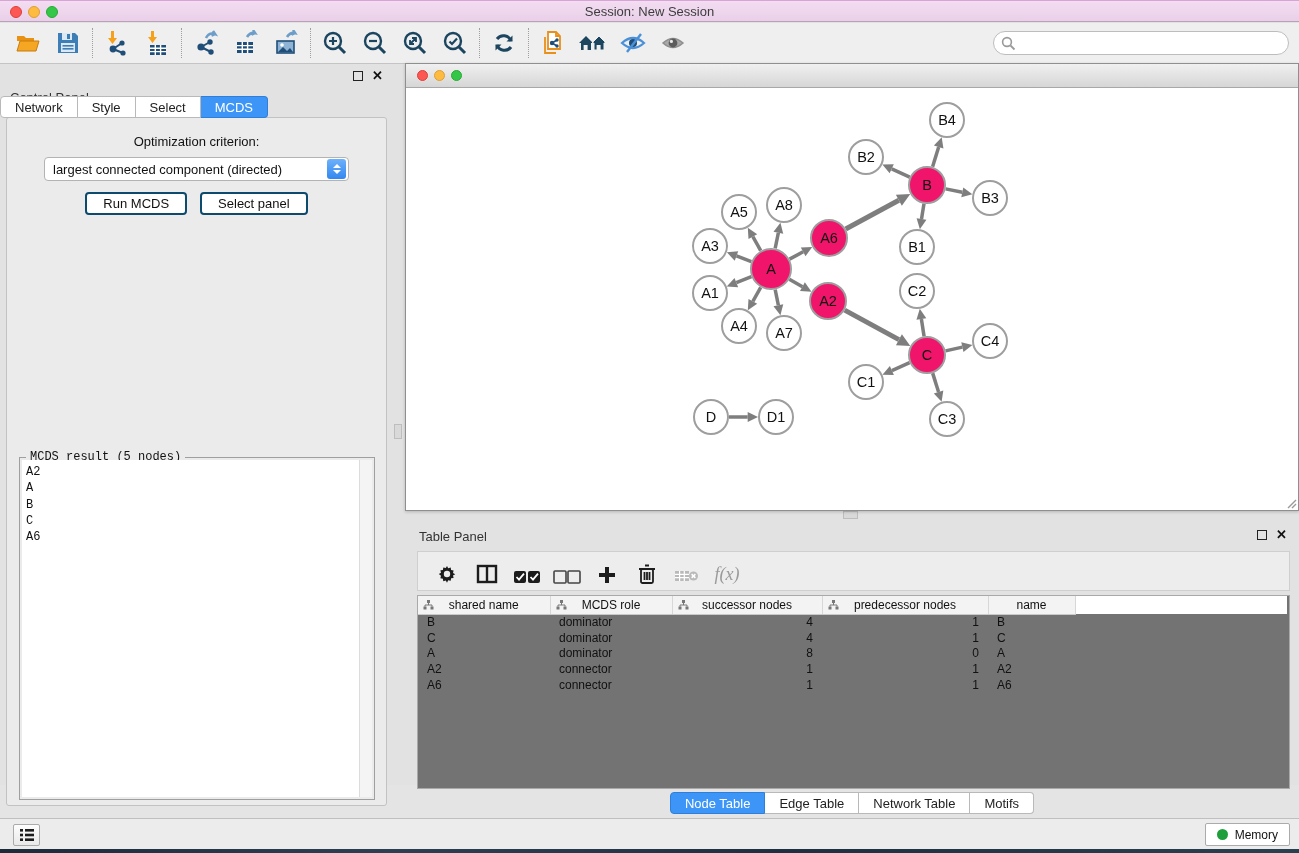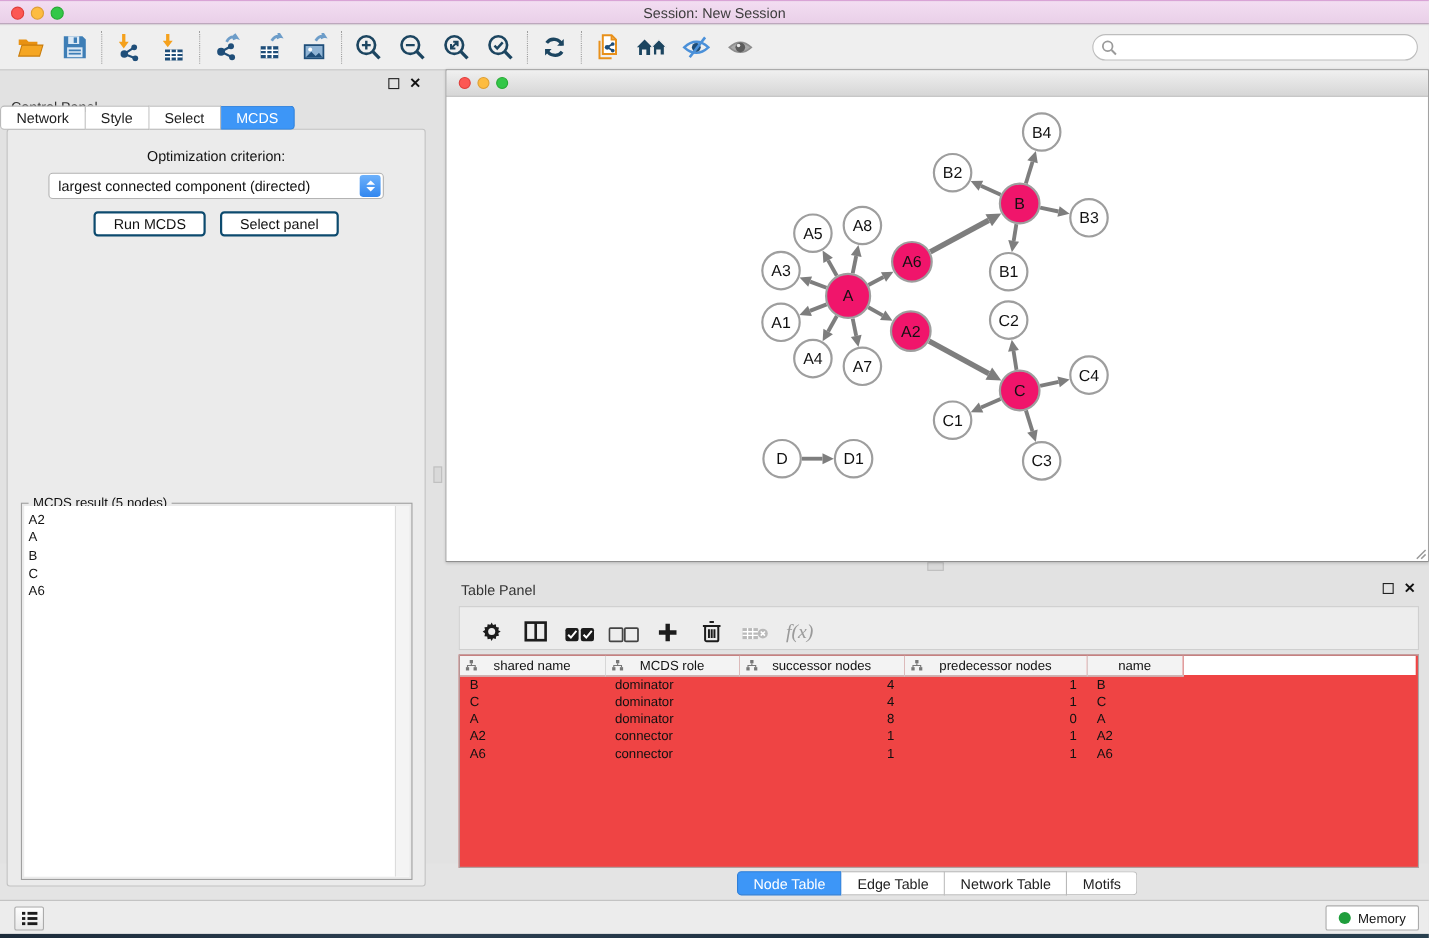--- a/index.html
+++ b/index.html
@@ -47,21 +47,21 @@
   .criterion { position:absolute; left:37px; right:37px; top:39px; height:24px; background:#fff;
     border:1px solid #b3b3b3; border-radius:4px; display:flex; align-items:center; cursor:pointer; }
   .criterion .val { flex:1; font-size:13px; color:#111; padding-left:8px; white-space:nowrap; }
   .spin { width:19px; height:20px; margin-right:2px; background:linear-gradient(#6db1fb,#3287ef);
     border-radius:3px; display:flex; flex-direction:column; align-items:center; justify-content:center; gap:2px; }
   .spin .up { width:0; height:0; border-left:4px solid transparent; border-right:4px solid transparent; border-bottom:4px solid #fff; }
   .spin .dn { width:0; height:0; border-left:4px solid transparent; border-right:4px solid transparent; border-top:4px solid #fff; }
   .cp-buttons { position:absolute; left:0; right:0; top:74px; display:flex; justify-content:center; gap:13px; }
   .btn { height:23px; padding:0 16px; background:#fff; border:2px solid #0c4a6e; border-radius:4px;
     font-size:13px; color:#111; display:flex; align-items:center; cursor:pointer; }
-  .groupbox { position:absolute; left:12px; right:11px; top:339px; bottom:5px; border:1px solid #9f9f9f; }
+  .groupbox { position:absolute; left:12px; right:11px; top:339px; bottom:5px; border:1px solid #9f9f9f;font-family:Liberation Mono, monospace; }
   .groupbox legend-t { position:absolute; top:-8px; left:6px; background:#ebebeb; padding:0 4px; font-size:12px; color:#111; display:block; }
   .listbox { position:absolute; left:2px; right:2px; top:2px; bottom:2px; background:#fff; overflow:hidden; }
   .listbox ul { list-style:none; padding:4px 0 0 4px; }
   .listbox li { font-size:12px; color:#111; line-height:16.3px; }
   .list-scroll { position:absolute; right:0; top:0; bottom:0; width:13px; background:#f4f4f4; border-left:1px solid #dcdcdc; }
 
   
   .vsplit-handle { position:absolute; left:394px; top:424px; width:8px; height:15px; background:#d9d9d9; border:1px solid #bdbdbd; }
   .hsplit-handle { position:absolute; left:843px; top:511px; width:15px; height:8px; background:#d9d9d9; border:1px solid #bdbdbd; }
 
@@ -80,21 +80,21 @@
 
   
   .table-panel { position:absolute; left:405px; top:508px; width:894px; height:292px;margin-top:16px; }
   .tp-header { position:absolute; left:14px; top:5px; font-size:13px; color:#333; }
   .table-panel .panel-btns { right:12px; top:6px; }
   .tp-toolbar { position:absolute; left:12px; right:9px; top:27px; height:40px;
     background:#ededed; border:1px solid #cfcfcf; display:flex; align-items:center; gap:10px; padding-left:14px; }
   .tp-icon { width:30px; height:28px; display:flex; align-items:flex-end; justify-content:center; cursor:pointer; }
   .fx { font-family:"Liberation Serif", serif; font-style:italic; font-size:18px; color:#9a9a9a; }
   .tp-table-wrap { position:absolute; left:12px; right:9px; top:71px; bottom:27px;
-    background:#ef4444; border:1px solid #a9a9a9; overflow:hidden; }
+    background:#737373; border:1px solid #a9a9a9; overflow:hidden; }
   table.datatable { border-collapse:collapse; table-layout:fixed; }
   table.datatable th { height:18px; background:#f3f3f3; border-right:1px solid #d7d7d7; border-bottom:1px solid #c9c9c9;
     font-size:12px; font-weight:normal; color:#111; text-align:center; position:relative; padding:0 4px; }
   table.datatable th .hdr-ico { position:absolute; left:5px; top:4px; }
   table.datatable th.nofill { background:#fff; border-right:none; border-bottom:none; }
   table.datatable td { height:15.7px; font-size:12px; color:#111; padding:0 9px; white-space:nowrap; overflow:hidden; }
   table.datatable td.num { text-align:right; }
   .tp-tabs { position:absolute; left:0; right:0; bottom:2px; display:flex; justify-content:center; }
 
   

